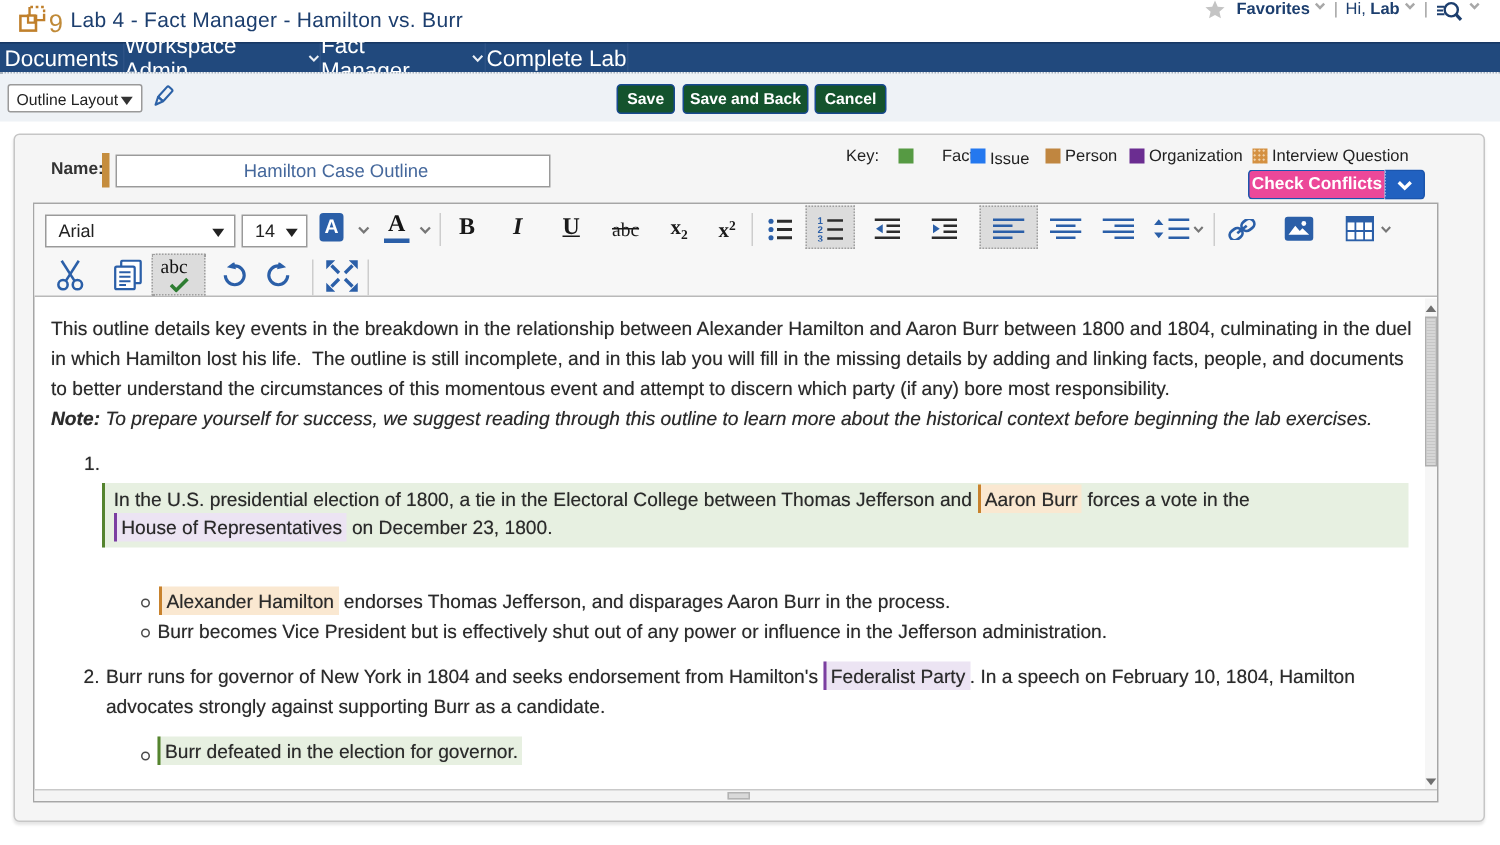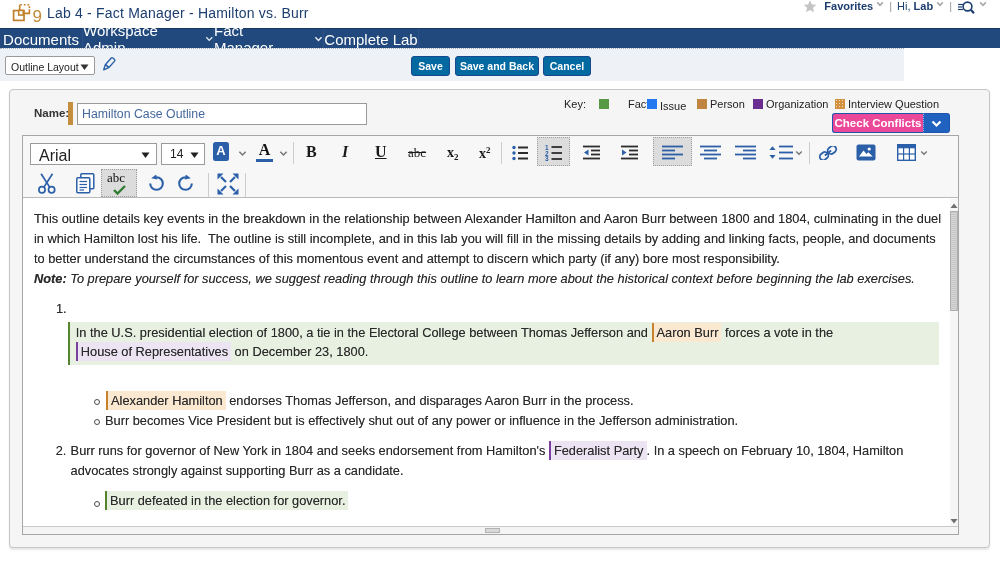--- a/index.html
+++ b/index.html
@@ -9,23 +9,23 @@
 
 
 #title { position:absolute; left:47px; top:5px; font-size:14px; color:#1c3e6e; letter-spacing:0.2px; }
 #hdr-right { position:absolute; right:13px; top:0; height:27px; display:flex; align-items:flex-start; font-size:11px; color:#1c3e6e; }
 
 
 #nav { position:absolute; left:0; top:28px; width:1000px; height:20px; background:#21497d; border-top:1px solid #173763; display:flex; }
 .ni { color:#fff; font-size:15px; display:flex; align-items:center; justify-content:center; height:20px; border-right:1px solid #2d5285; }
 
 
-#tb { position:absolute; left:0; top:48px; width:904px; height:33px; background:#eef2f6; border-top:1px dotted #a8b2bd; }
+#tb { position:absolute; left:0; top:48px; width:1000px; height:33px; background:#eef2f6; border-top:1px dotted #a8b2bd; }
 #layout-sel { position:absolute; left:5px; top:7px; width:90px; height:19px; background:#fff; border:1px solid #9a9a9a; border-radius:2px; font-size:10.5px; color:#222; padding:4px 4px 0 5px; }
-.btn { position:absolute; top:7px; height:20px; background:#0369a1; border:1px solid #17498f; border-radius:3px; color:#fff; font-weight:bold; font-size:10.5px; text-align:center; line-height:18px; }
+.btn { position:absolute; top:7px; height:20px; background:#14532d; border:1px solid #17498f; border-radius:3px; color:#fff; font-weight:bold; font-size:10.5px; text-align:center; line-height:18px; }
 #rec { position:absolute; right:4px; top:0; height:33px; display:flex; align-items:center; font-size:11px; color:#333; }
 #rec .inp { width:29px; height:20px; text-align:center; border:1px solid #b5b5b5; border-radius:2px; font-size:11.5px; background:#fff; margin:0 4px; line-height:18px; color:#333; }
 .pgbtn { width:15px; height:17px; border:1px solid #5b82b8; border-radius:3px; background:linear-gradient(#f2f5f9,#dfe6ee); margin-left:4px; display:flex; align-items:center; justify-content:center; }
 
 
 #panel { position:absolute; left:9px; top:89px; width:981px; height:459px; background:#f5f5f5; border:1px solid #c6c6c6; border-radius:4px; box-shadow:0 2px 2px rgba(0,0,0,0.10); }
 
 
 #ed { position:absolute; left:22px; top:135px; width:937px; height:400px; background:#fff; border:1px solid #a6a6a6; }
 #edtb { position:absolute; left:0; top:0; width:935px; height:62px; background:#f7f7f7; border-bottom:1px solid #b9b9b9; }
@@ -102,21 +102,21 @@
       </g>
     </svg>
   <div class="btn" style="left:411px;width:39px;">Save</div>
   <div class="btn" style="left:455px;width:84px;">Save and Back</div>
   <div class="btn" style="left:543px;width:48px;">Cancel</div>
 </div>
 
 <div id="panel">
   <div class="a" style="left:24px;top:17px;font-size:11.5px;font-weight:bold;color:#333;">Name:</div>
   <div class="a" style="left:58px;top:12px;width:5px;height:23px;background:#c58d3e;"></div>
-  <div class="a" style="left:67px;top:13px;width:290px;height:22px;border:1px solid #9a9a9a;border-radius:0;background:#fff;font-size:12.3px;color:#45689c;padding:3px 0 0 4px;">Hamilton Case Outline</div>
+  <div class="a" style="left:67px;top:13px;width:290px;height:22px;border:1px solid #9a9a9a;border-radius:0;background:#fff;font-size:12.3px;color:#45689c;padding:3px 0 0 4px;text-align:center;">Hamilton Case Outline</div>
 
   <div class="a" style="left:554px;top:8px;font-size:11px;color:#222;">Key:</div>
   <div class="a" style="left:589px;top:9px;width:10px;height:10px;background:#569a43;"></div>
   <div class="a" style="left:618px;top:8px;font-size:11px;color:#222;">Fact</div>
   <div class="a" style="left:637px;top:9px;width:10px;height:10px;background:#2478ef;"></div>
   <div class="a" style="left:650px;top:10px;font-size:11px;color:#222;">Issue</div>
   <div class="a" style="left:687px;top:9px;width:10px;height:10px;background:#c08640;"></div>
   <div class="a" style="left:700px;top:8px;font-size:11px;color:#222;">Person</div>
   <div class="a" style="left:743px;top:9px;width:10px;height:10px;background:#6b2d91;"></div>
   <div class="a" style="left:756px;top:8px;font-size:11px;color:#222;">Organization</div>
@@ -127,21 +127,21 @@
   <div class="a" style="left:913px;top:23px;width:27px;height:20px;background:#2161c0;border:1px solid #1b55ad;border-left:1px dotted #8fb2e4;border-radius:0 3px 3px 0;">
       <svg width="11" height="10" viewBox="0 0 11 10" style="position:absolute;left:7px;top:5px;">
         <path d="M1.5 2.5 l4 4 4 -4" fill="none" stroke="#fff" stroke-width="2.2"></path>
       </svg>
     </div>
 </div>
 
 <div id="ed">
   <div id="edtb"></div>
 
-  <div class="a" style="left:7px;top:7px;width:127px;height:22px;background:#fff;border:1px solid #9a9a9a;font-size:16px;color:#222;padding:3px 0 0 8px;">Arial<svg width="9" height="8" viewBox="0 0 9 8" style="position:absolute;right:6px;top:7px;">
+  <div class="a" style="left:7px;top:7px;width:127px;height:22px;background:#fff;border:1px solid #9a9a9a;font-size:12px;color:#222;padding:3px 0 0 8px;">Arial<svg width="9" height="8" viewBox="0 0 9 8" style="position:absolute;right:6px;top:7px;">
         <path d="M0.5 1.5 L8.5 1.5 L4.5 7 z" fill="#222"></path>
       </svg></div>
   <div class="a" style="left:138px;top:7px;width:44px;height:22px;background:#fff;border:1px solid #9a9a9a;font-size:12px;color:#222;padding:3px 0 0 8px;">14<svg width="9" height="8" viewBox="0 0 9 8" style="position:absolute;right:5px;top:7px;">
         <path d="M0.5 1.5 L8.5 1.5 L4.5 7 z" fill="#222"></path>
       </svg></div>
 
   <div class="a" style="left:190px;top:6px;width:16px;height:19px;background:#2b5fa8;border-radius:2.5px;color:#fff;font-size:13px;font-weight:bold;text-align:center;line-height:18px;">A</div>
   <svg class="a" width="9" height="9" viewBox="0 0 10 10" style="left:215px;top:13px;">
       <path d="M1.5 3 l3.5 3.6 3.5 -3.6" fill="none" stroke="#777" stroke-width="1.7"></path>
     </svg>

